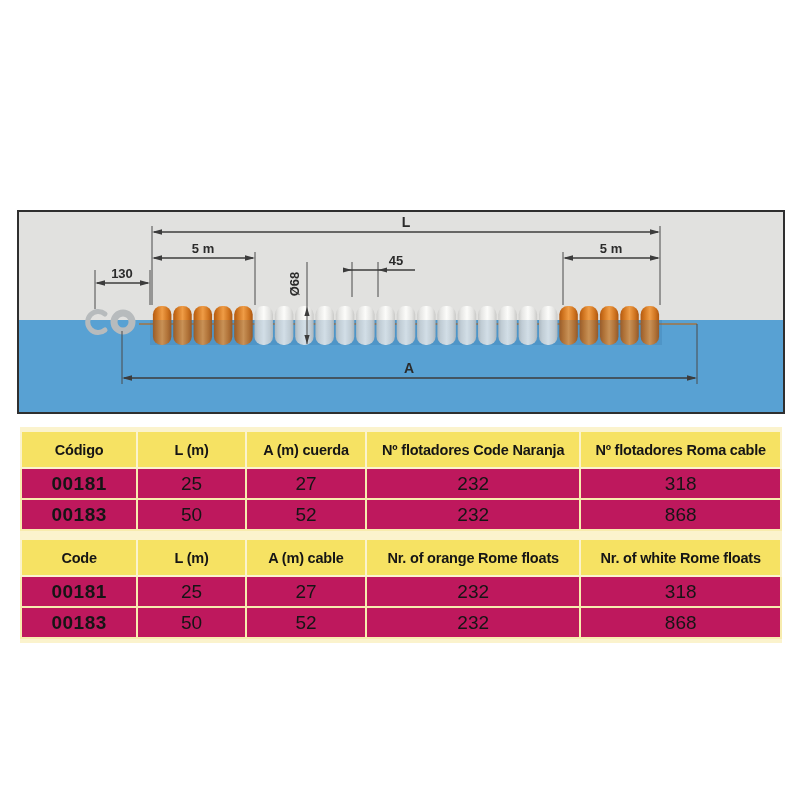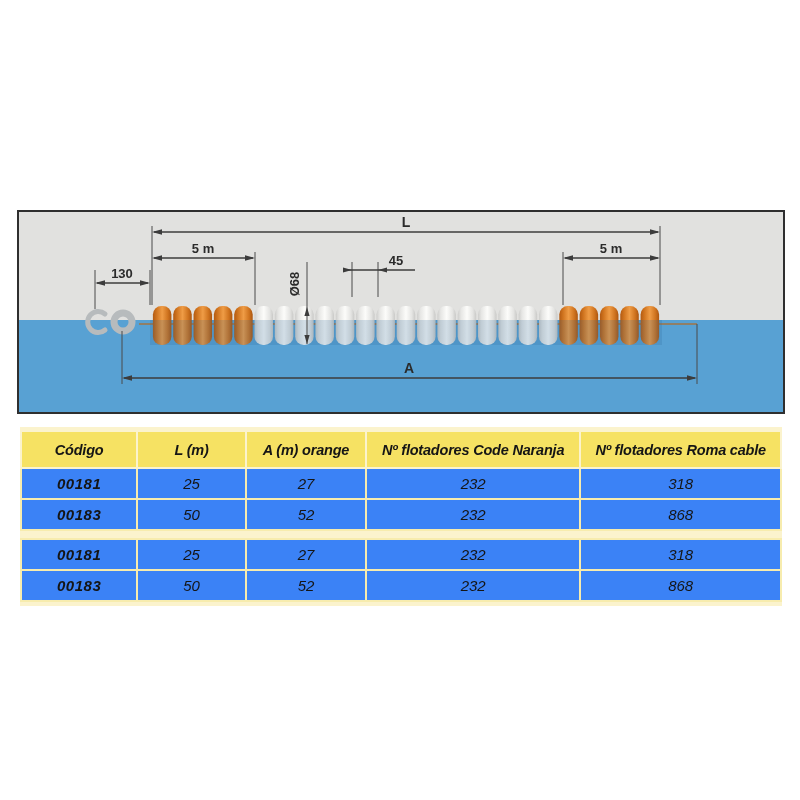--- a/index.html
+++ b/index.html
@@ -11,30 +11,30 @@
   .diagram{
     position:absolute;left:17px;top:210px;width:764px;height:200px;
     border:2px solid #2f2f2f;box-sizing:content-box;background:#e1e1df;
   }
   .diagram svg{display:block;}
   .dim-label{font-size:13px;fill:#2b2b2b;font-weight:600;}
   .dim-label-big{font-size:14px;fill:#2b2b2b;font-weight:700;}
   
   .tables-bg{
     position:absolute;left:20px;top:427px;width:762px;
-    background:#fbf3cd;padding:3px 0 4px 0;box-sizing:border-box;font-style:italic;
+    background:#fbf3cd;padding:3px 0 4px 0;box-sizing:border-box;
   }
   table.spec{width:100%;border-collapse:collapse;table-layout:fixed;}
   table.spec th{
     background:#f6e263;height:35px;font-size:14.5px;font-weight:bold;
     color:#151515;border:2px solid #fbf3cd;text-align:center;
     letter-spacing:-0.2px;padding:0 2px;
   }
   table.spec td{
-    background:#3b82f6;height:29px;font-size:15px;text-align:center;
+    background:#be185d;height:29px;font-size:19px;text-align:center;
     border:2px solid #f7ecae;color:#151515;padding:0 2px;
   }
   table.spec td.code{font-weight:bold;letter-spacing:0.5px;}
   .table-gap{height:7px;}
 </style>
 </head>
 <body>
 
 <div class="diagram">
   <svg width="764" height="200" viewBox="0 0 764 200">
@@ -150,21 +150,21 @@
       <col style="width:15.3%">
         <col style="width:14.3%">
         <col style="width:15.8%">
       <col style="width:28.2%">
         <col style="width:26.4%">
     </colgroup>
     <tbody>
         <tr>
       <th>Código</th>
       <th>L (m)</th>
-      <th>A (m) orange</th>
+      <th>A (m) cuerda</th>
       <th>Nº flotadores Code Naranja</th>
       <th>Nº flotadores Roma cable</th>
     </tr>
     <tr>
       <td class="code">00181</td>
       <td>25</td>
       <td>27</td>
       <td>232</td>
       <td>318</td>
     </tr>
@@ -182,20 +182,27 @@
 
   <table class="spec">
     <colgroup>
       <col style="width:15.3%">
         <col style="width:14.3%">
         <col style="width:15.8%">
       <col style="width:28.2%">
         <col style="width:26.4%">
     </colgroup>
     <tbody>
+        <tr>
+      <th>Code</th>
+      <th>L (m)</th>
+      <th>A (m) cable</th>
+      <th>Nr. of orange Rome floats</th>
+      <th>Nr. of white Rome floats</th>
+    </tr>
     <tr>
       <td class="code">00181</td>
       <td>25</td>
       <td>27</td>
       <td>232</td>
       <td>318</td>
     </tr>
     <tr>
       <td class="code">00183</td>
       <td>50</td>

